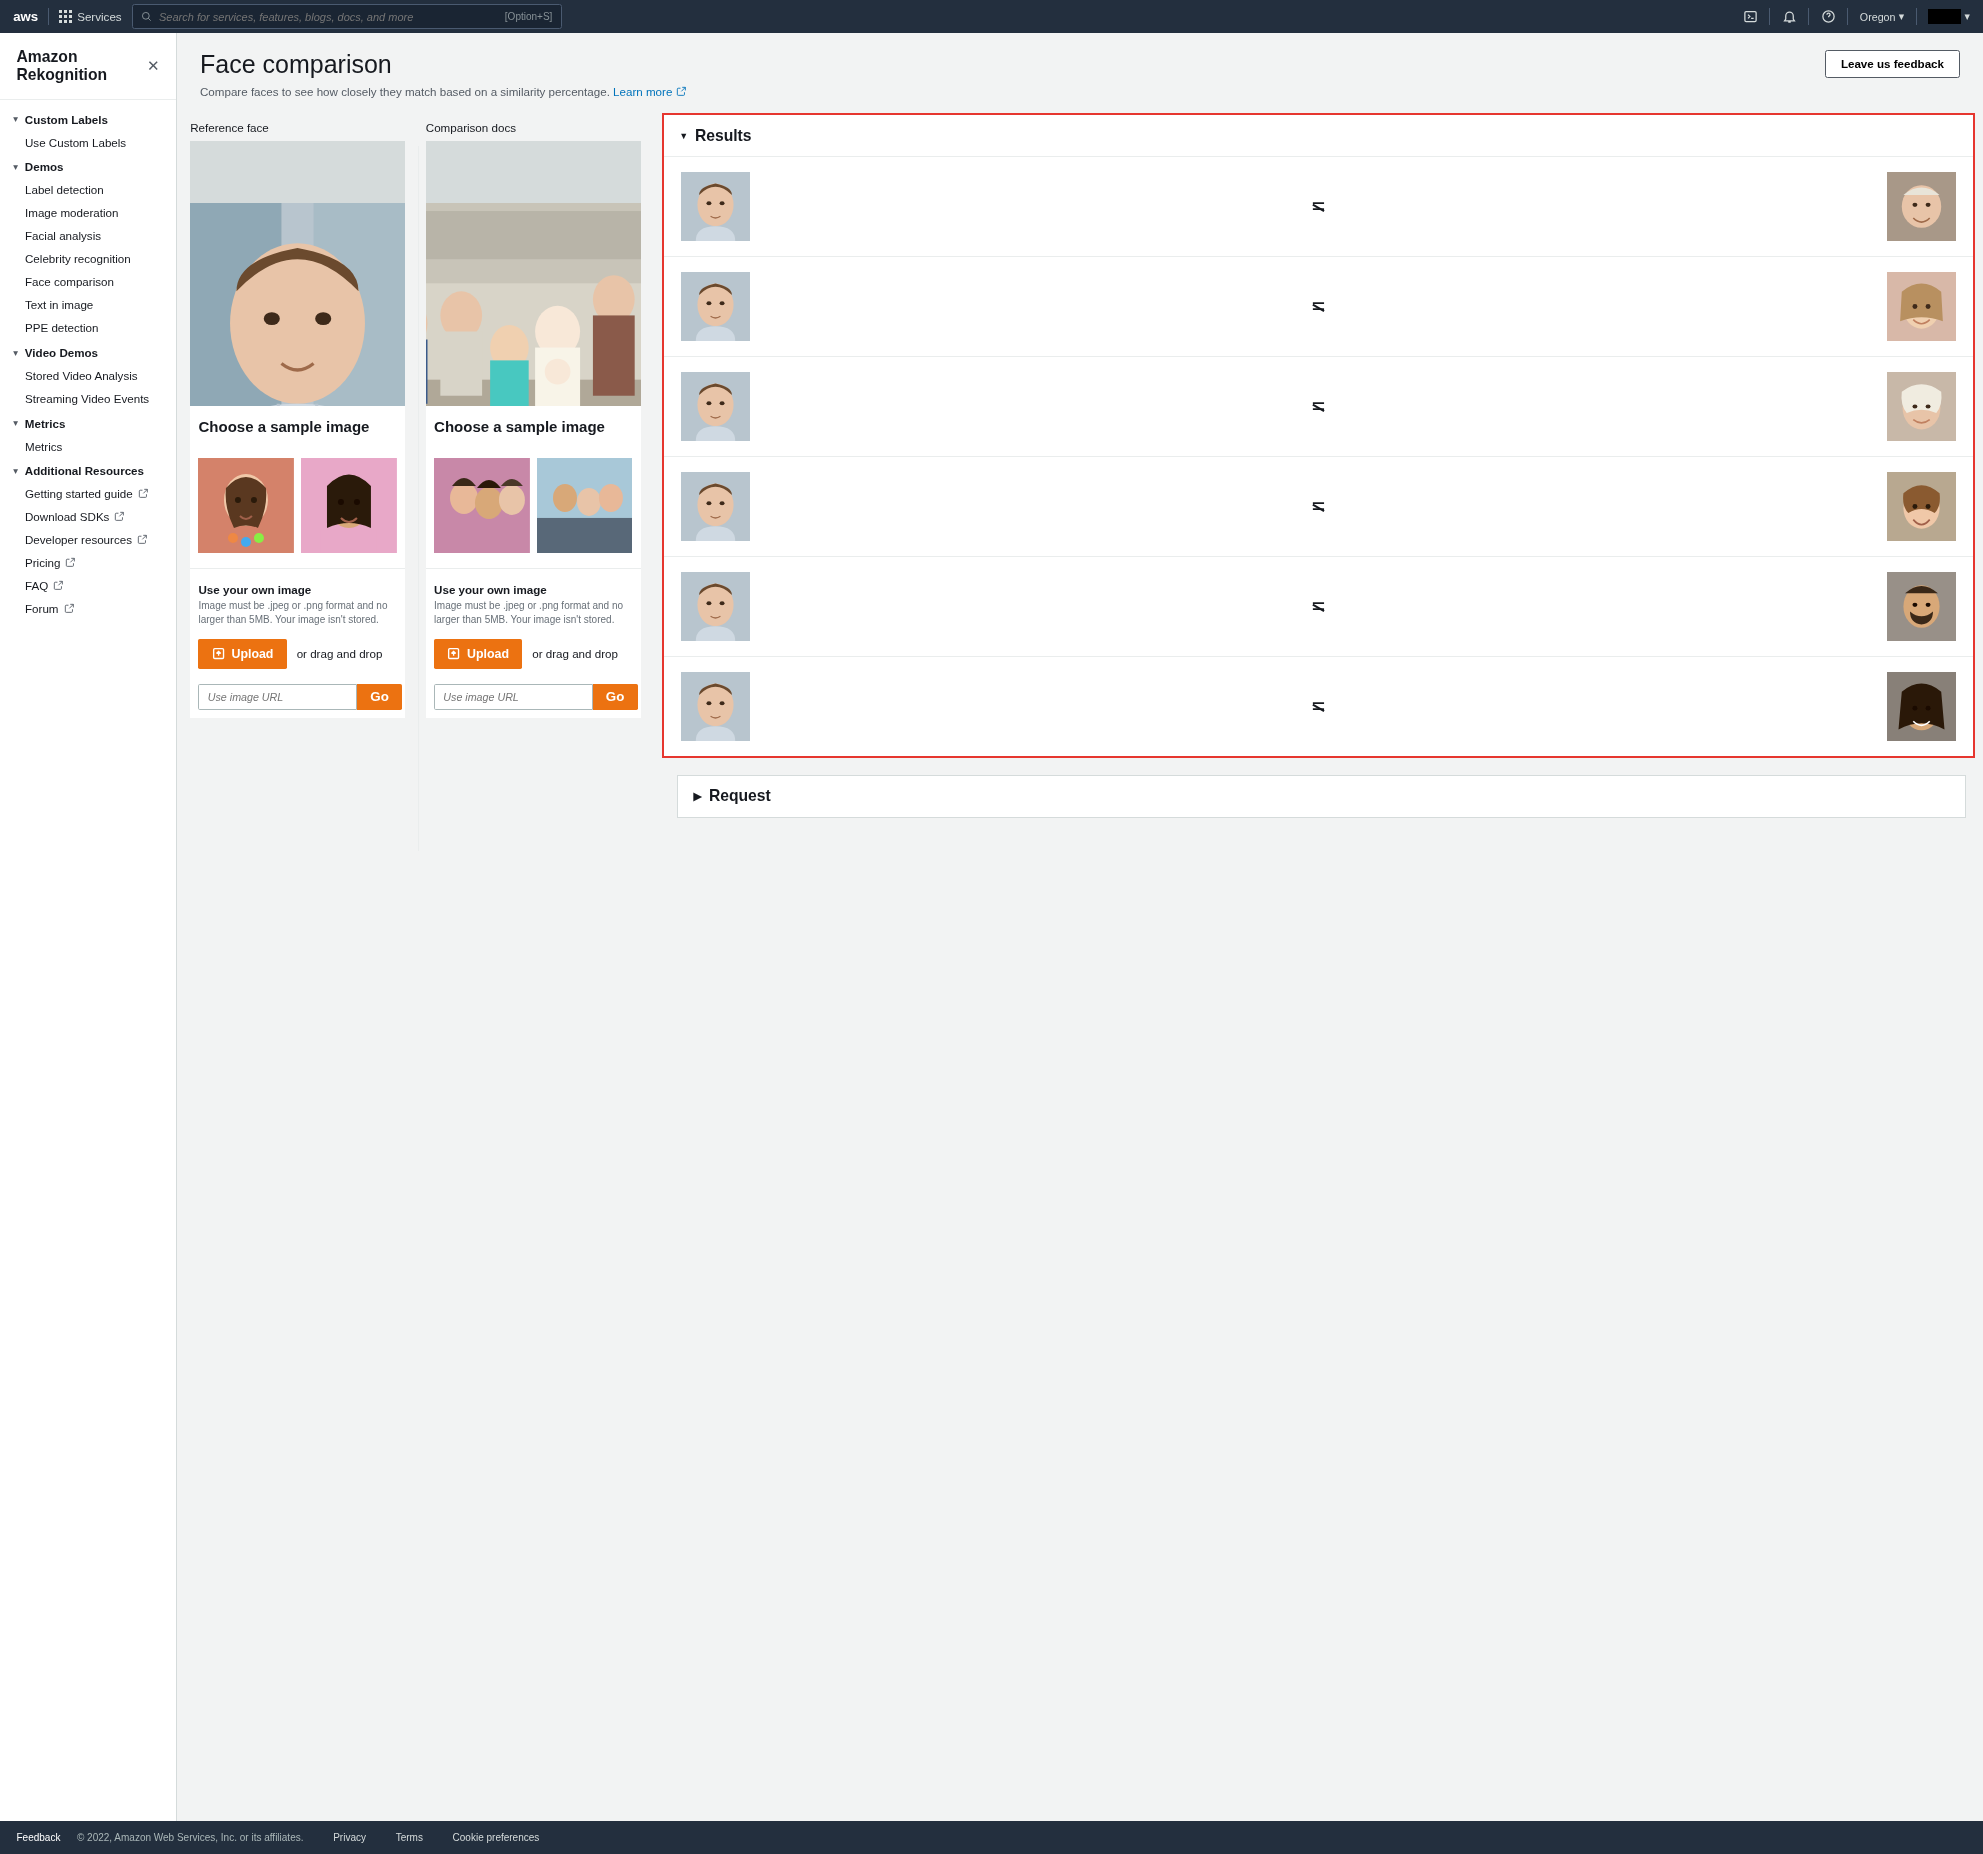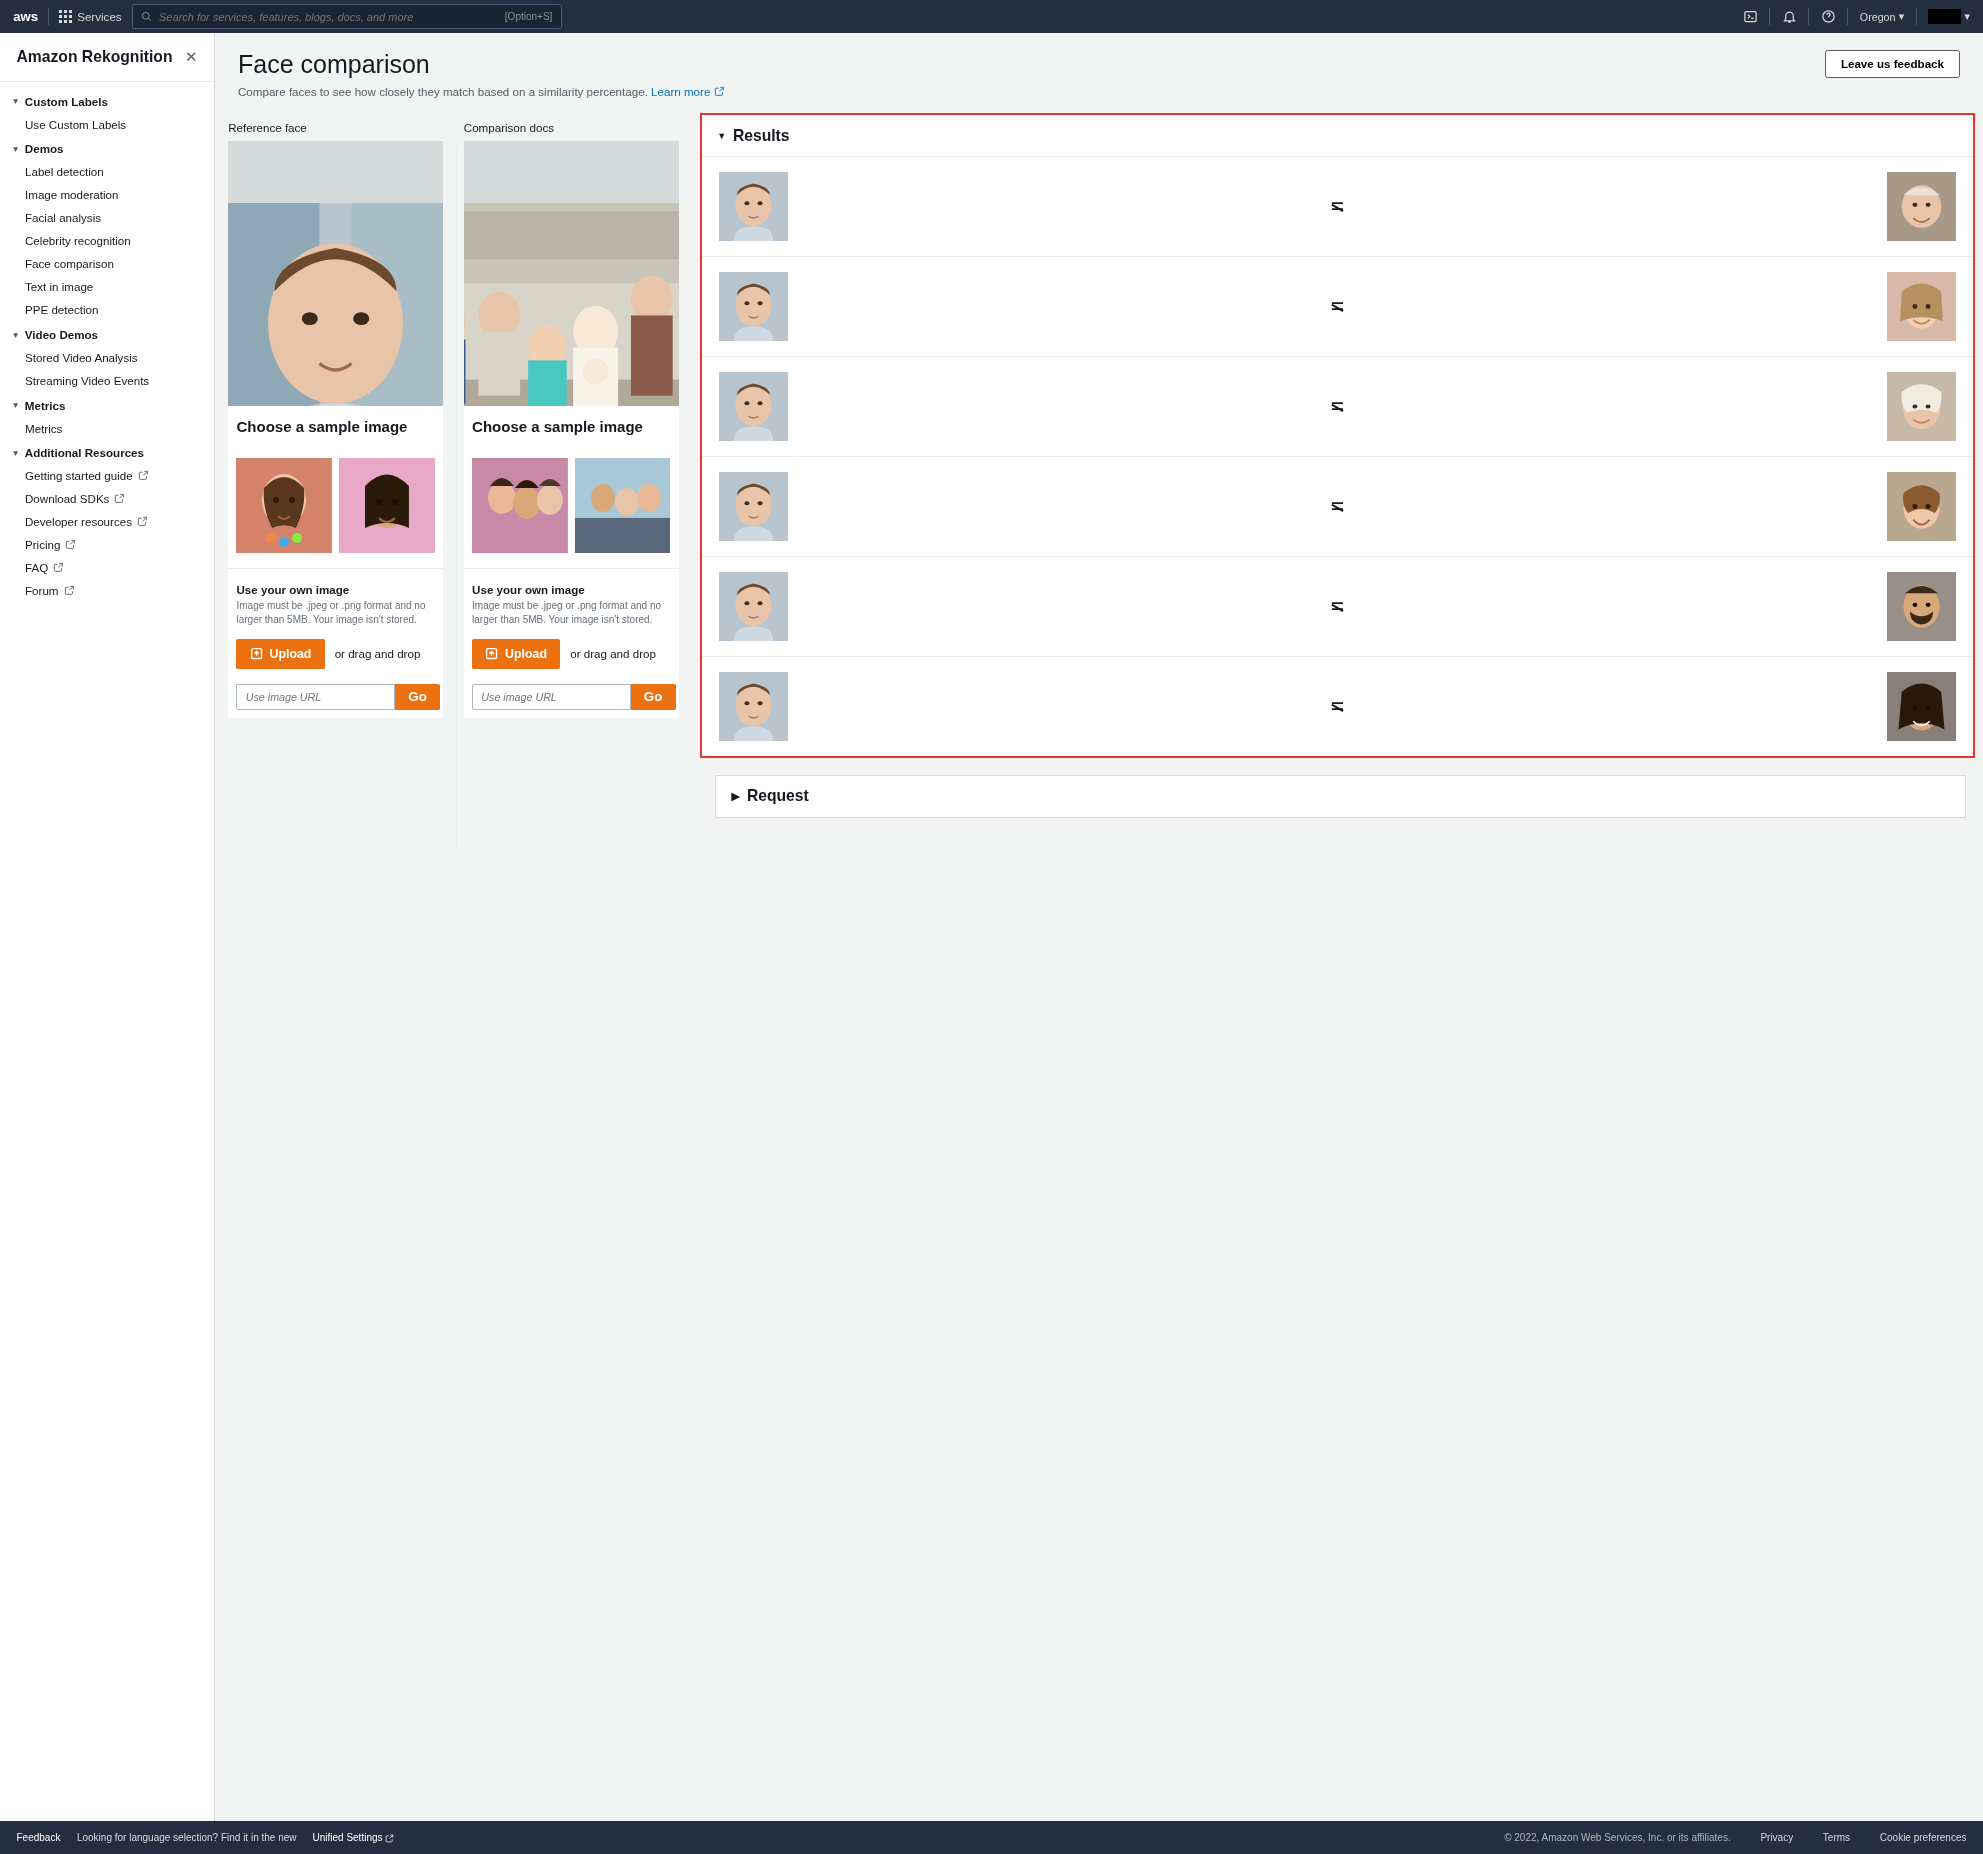--- a/index.html
+++ b/index.html
@@ -18,21 +18,21 @@
 .searchbar input { flex:1; background:transparent; border:none; outline:none; color:#d5dbdb; font-style:italic; font-size:11px; }
 .searchbar .shortcut { font-size:10px; color:#879196; }
 .nav-right { margin-left:auto; display:flex; align-items:center; gap:11.6px; }
 .nav-icon { width:15px; height:15px; display:flex; align-items:center; justify-content:center; cursor:pointer; }
 .nav-icon svg { stroke:#d5dbdb; }
 .region { display:flex; align-items:center; gap:3.3px; cursor:pointer; font-size:10.7px; }
 .acct-box { background:#000; width:33px; height:15px; }
 
 
 .layout { display:flex; min-height: calc(100vh - 66px); }
-.sidebar { width:215px; background:#fff; border-right:0.8px solid #d5dbdb; padding-bottom:30px; }
+.sidebar { width:177px; background:#fff; border-right:0.8px solid #d5dbdb; padding-bottom:30px; }
 .sidebar-header { display:flex; align-items:center; justify-content:space-between; padding:15px 16.5px 11.6px; }
 .sidebar-header h2 { font-size:15.7px; font-weight:700; }
 .close-x { cursor:pointer; font-size:15px; color:#545b64; }
 .sb-divider { height:0.8px; background:#eaeded; margin:3.3px 0 6.6px; }
 .sb-group-title { display:flex; align-items:center; gap:5px; padding:6.6px 11.6px 5px; font-weight:700; font-size:11.6px; cursor:pointer; }
 .sb-group-title .caret { font-size:8.3px; color:#545b64; }
 .sb-item { padding:5px 11.6px 5px 25px; font-size:11.6px; color:#16191f; cursor:pointer; display:flex; align-items:center; gap:5px; }
 .ext-icon svg { width:10.7px; height:10.7px; }
 
 
@@ -566,27 +566,18 @@
           <span class="caret">▶</span>
           <h3>Request</h3>
         </div>
       </div>
     </div>
   </div>
 </div>
 
 <div class="footer">
   <span class="fb">Feedback</span>
-  <span class="mid">
-    <span>Looking for language selection? Find it in the new</span>
-    <a href="#" style="color:#fff;">
-      <span>Unified Settings</span>
-      <svg width="9" height="9" viewBox="0 0 24 24" fill="none" stroke="#fff" stroke-width="2" style="vertical-align:middle">
-          <path d="M14 3h7v7M21 3l-9 9M19 14v5a2 2 0 01-2 2H5a2 2 0 01-2-2V7a2 2 0 012-2h5"></path>
-        </svg>
-    </a>
-  </span>
   <span class="copy">© 2022, Amazon Web Services, Inc. or its affiliates.</span>
   <a href="#">Privacy</a>
   <a href="#">Terms</a>
   <a href="#">Cookie preferences</a>
 </div>
 
 
 </body></html>

